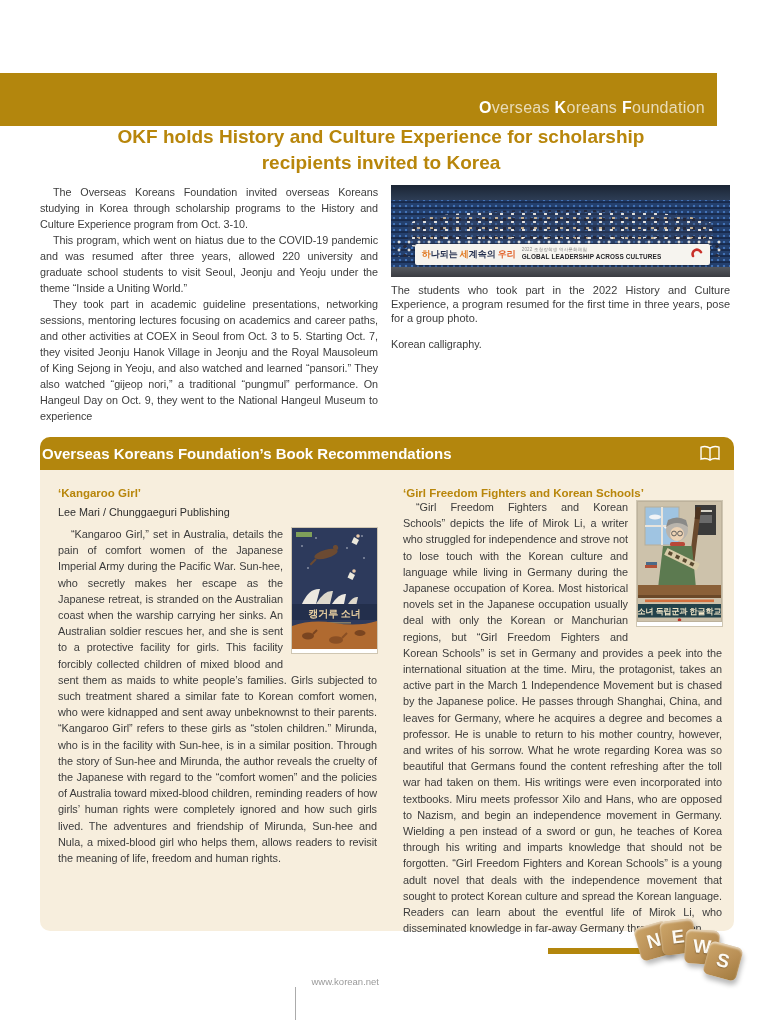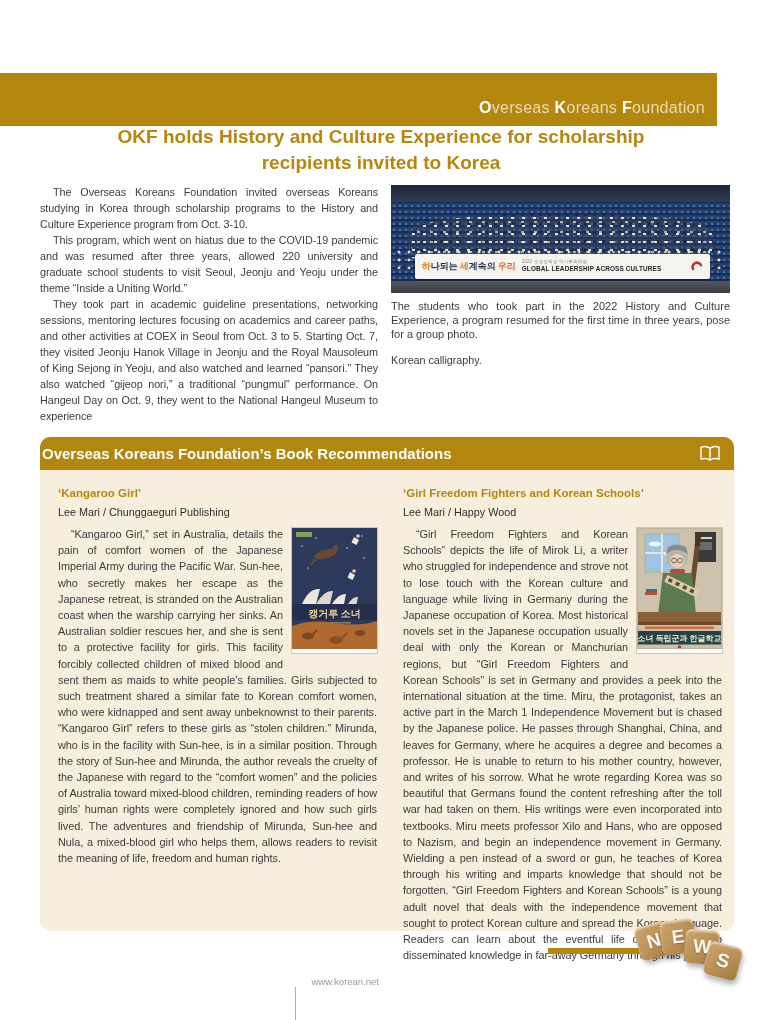--- a/index.html
+++ b/index.html
@@ -21,21 +21,21 @@
 
   
   .col-left  { position:absolute; left:40px;  top:184px; width:338px; }
   .col-right { position:absolute; left:391px; top:185px; width:339px; }
   .body-text { font-size:10.8px; line-height:16px; color:#3C3C3C; text-align:justify; letter-spacing:-0.05px; }
   .body-text p { margin:0; text-indent:13px; }
   .body-text p.no-indent { text-indent:0; }
 
   
   .photo {
-    position:relative; width:339px; height:108px; overflow:hidden;
+    position:relative; width:339px; height:92px; overflow:hidden;
     background-color:#24406e;
     background-image:
       radial-gradient(circle, rgba(70,120,190,.9) 1.2px, rgba(0,0,0,0) 1.6px),
       repeating-linear-gradient(0deg, rgba(10,18,40,.45) 0 1.5px, rgba(0,0,0,0) 1.5px 6px);
     background-size:6px 6px, 100% 6px;
   }
   .photo-top { position:absolute; top:0; left:0; right:0; height:16%;
     background:linear-gradient(#1b2534,#2d3d55); }
   .photo-crowd { position:absolute; left:5%; right:5%; top:27%; height:42%;
     border-radius:45% 45% 8% 8% / 40% 40% 10% 10%;
@@ -197,21 +197,20 @@
               <path d="M50 110 l5 -5" stroke="#8a4f24" stroke-width="2"></path>
               <ellipse cx="68" cy="105" rx="5.5" ry="3" fill="#7a4520"></ellipse>
             </svg>
           </span>
           <p>“Kangaroo Girl,” set in Australia, details the pain of comfort women of the Japanese Imperial Army during the Pacific War. Sun-hee, who secretly makes her escape as the Japanese retreat, is stranded on the Australian coast when the warship carrying her sinks. An Australian soldier rescues her, and she is sent to a protective facility for girls. This facility forcibly collected children of mixed blood and sent them as maids to white people’s families. Girls subjected to such treatment shared a similar fate to Korean comfort women, who were kidnapped and sent away unbeknownst to their parents. “Kangaroo Girl” refers to these girls as “stolen children.” Mirunda, who is in the facility with Sun-hee, is in a similar position. Through the story of Sun-hee and Mirunda, the author reveals the cruelty of the Japanese with regard to the “comfort women” and the policies of Australia toward mixed-blood children, reminding readers of how girls’ human rights were completely ignored and how such girls lived. The adventures and friendship of Mirunda, Sun-hee and Nula, a mixed-blood girl who helps them, allows readers to revisit the meaning of life, freedom and human rights.</p>
         </div>
       </div>
 
       <div class="book">
         <div class="book-title">‘Girl Freedom Fighters and Korean Schools’</div>
-        <div class="book-author">Lee Mari / Happy Wood</div>
         <div class="book-text">
           <span class="cover">
             <svg width="85" height="121" viewBox="0 0 85 121">
               <rect width="85" height="121" fill="#CDC2AB"></rect>
               <rect x="8" y="6" width="34" height="38" fill="#9fc4e2" stroke="#b8ad98"></rect>
               <ellipse cx="18" cy="16" rx="6" ry="2.5" fill="#f2f4f6"></ellipse>
               <ellipse cx="32" cy="26" rx="5" ry="2" fill="#f2f4f6"></ellipse>
               <path d="M25 6 V44 M8 25 H42" stroke="#e8e4dc" stroke-width="2"></path>
               <rect x="58" y="4" width="21" height="30" fill="#3a3a3a"></rect>
               <rect x="62" y="9" width="13" height="2" fill="#d8d4c8"></rect>

